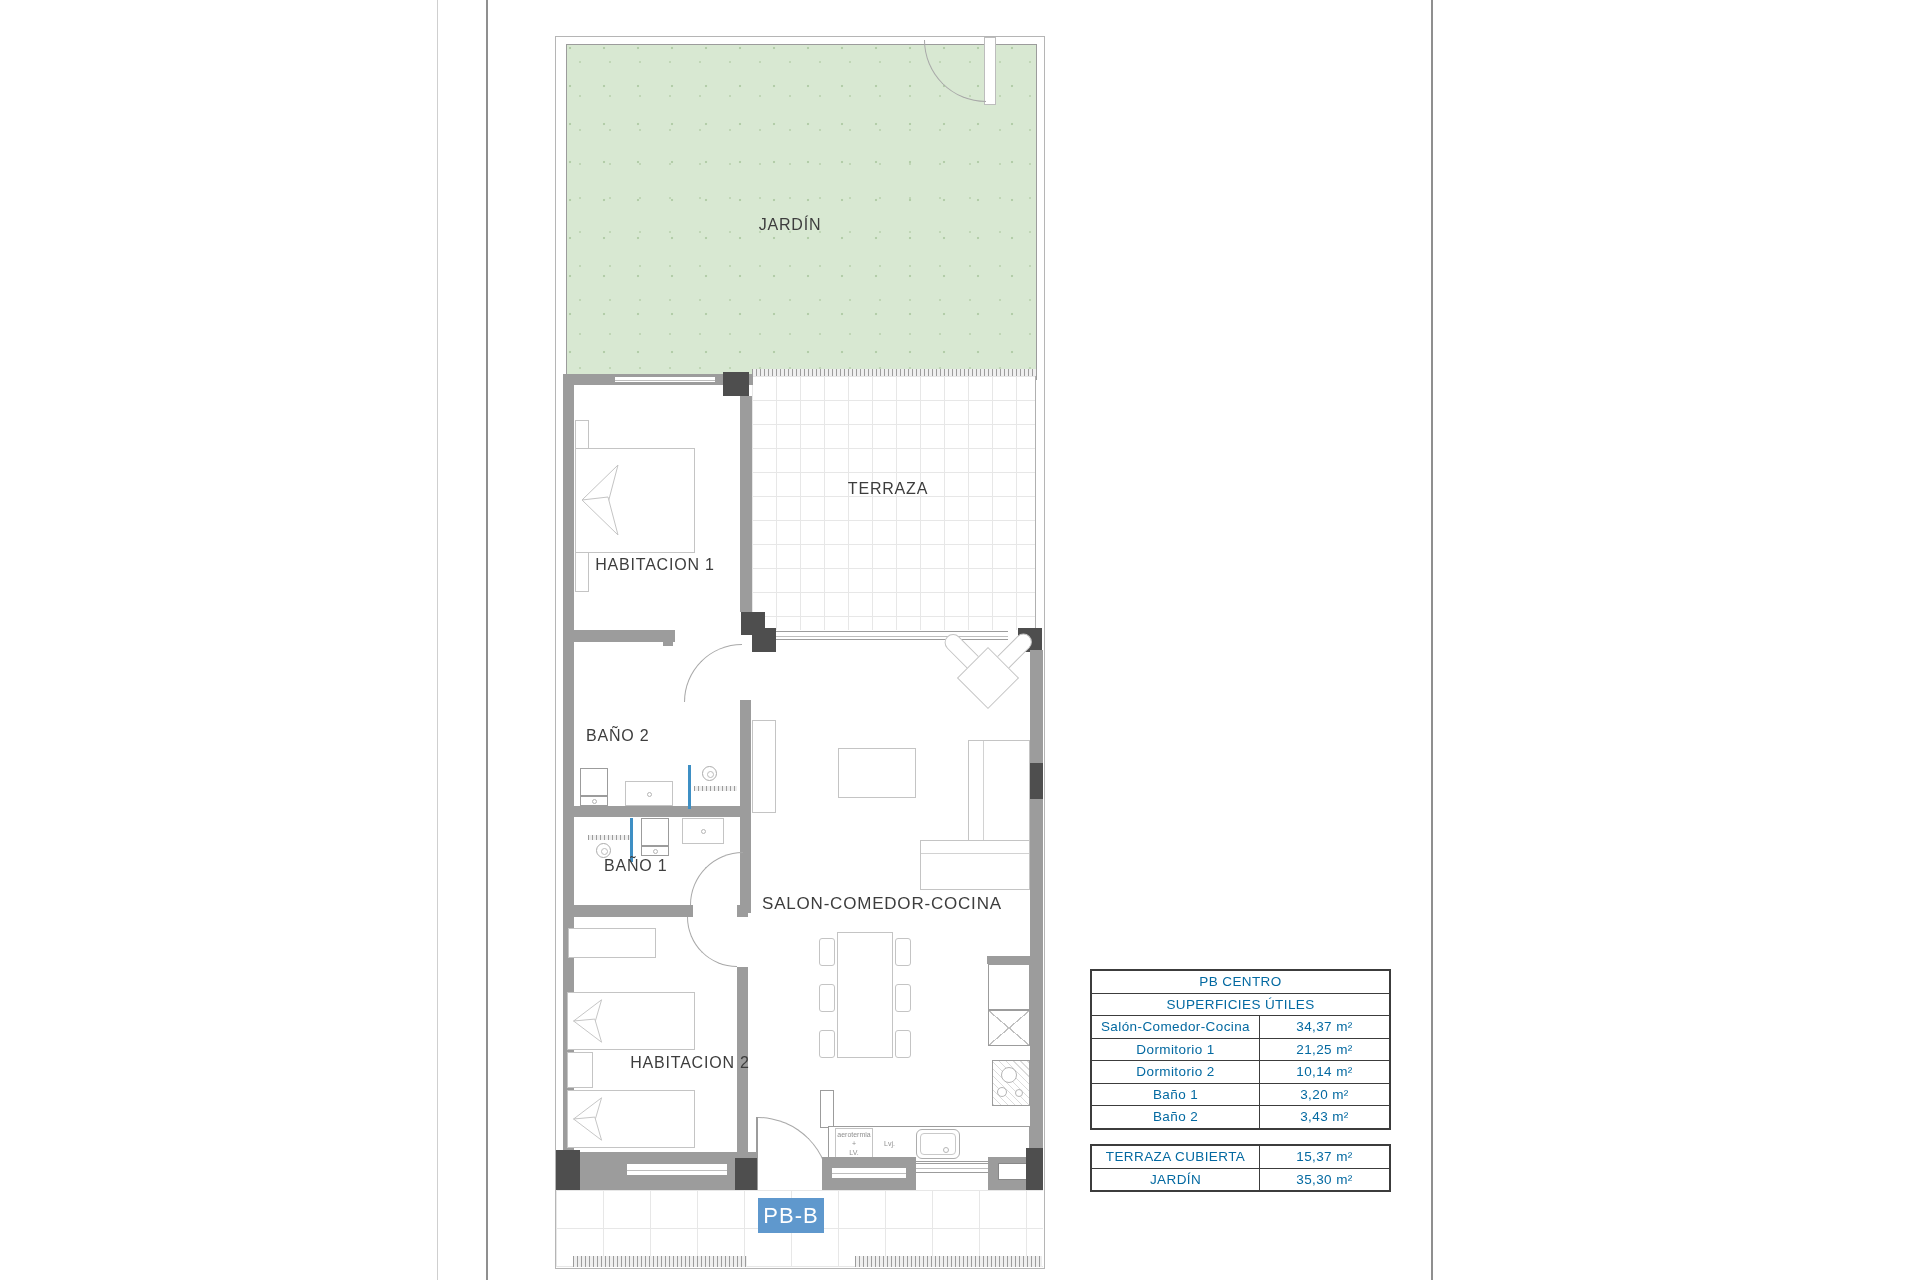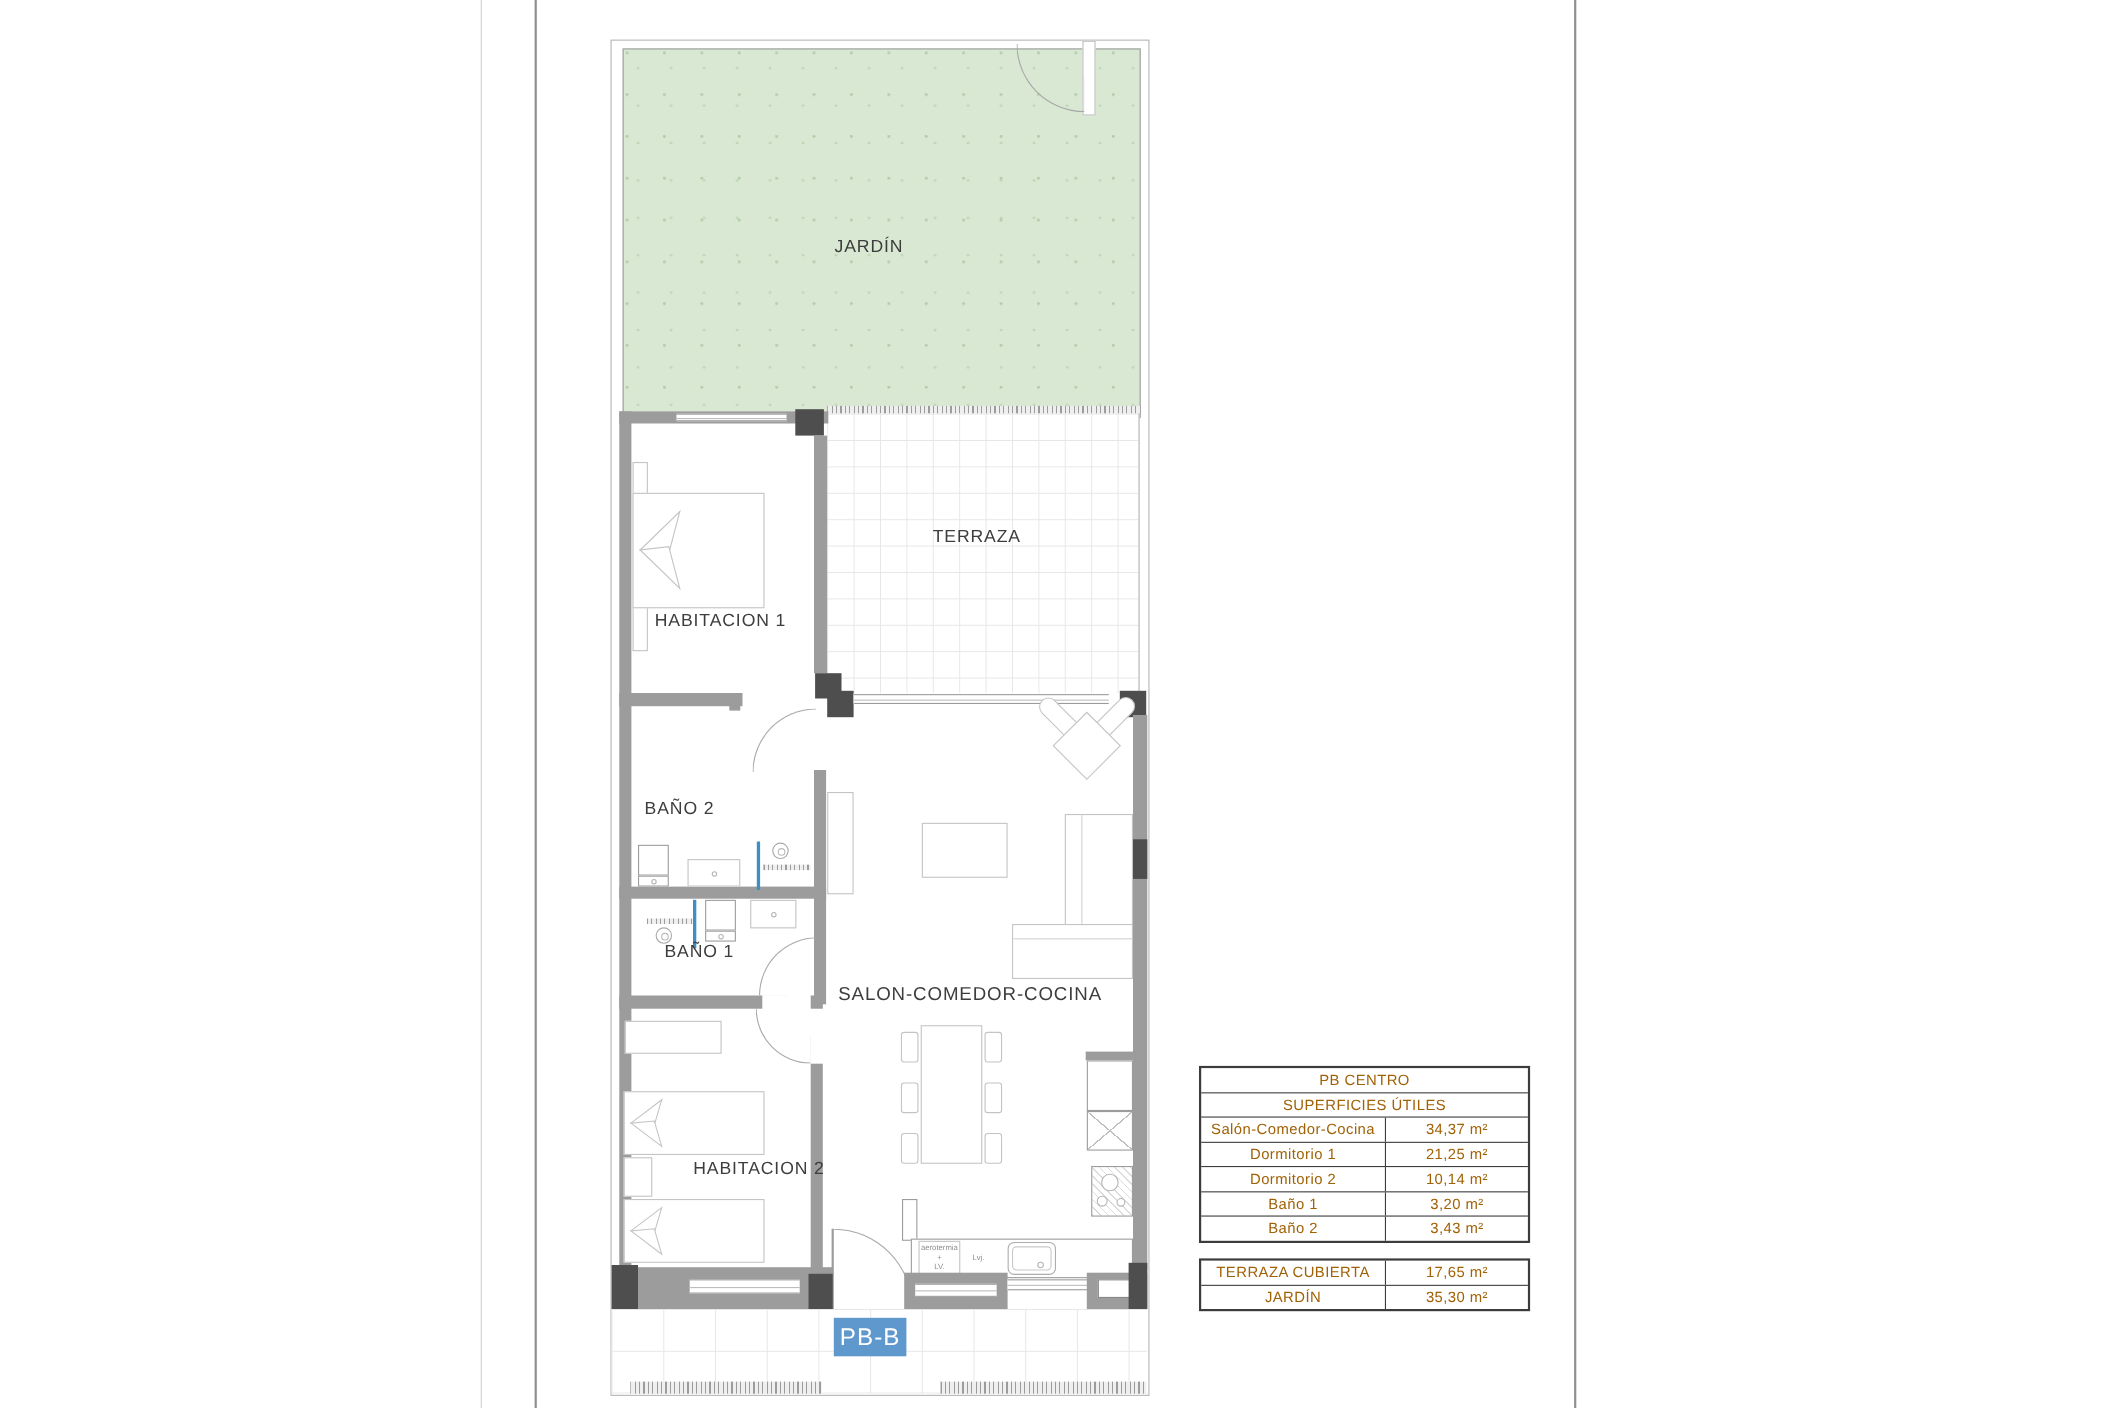--- a/index.html
+++ b/index.html
@@ -44,21 +44,21 @@
     linear-gradient(to top right,   transparent calc(50% - .6px), #c0c0c0 calc(50% - .6px), #c0c0c0 calc(50% + .6px), transparent calc(50% + .6px)),
     linear-gradient(to bottom right,transparent calc(50% - .6px), #c0c0c0 calc(50% - .6px), #c0c0c0 calc(50% + .6px), transparent calc(50% + .6px));}
   .stove{background-image:repeating-linear-gradient(45deg,#dcdcdc 0 1px,transparent 1px 5px);}
   .kbox{font-size:7px;line-height:1.25;color:#8f8f8f;display:flex;align-items:center;justify-content:center;text-align:center;}
   .kbox span{white-space:pre-line;}
   .tinytxt{position:absolute;font-size:7px;color:#8f8f8f;}
   .badge{position:absolute;background:#5f98cd;color:#fff;display:flex;align-items:center;justify-content:center;
          font-size:22px;letter-spacing:1px;}
   .fan{position:absolute;}
   
-  .tbl{position:absolute;border:2px solid #3c3c3c;background:#fff;font-size:13.5px;letter-spacing:.4px;color:#a16207;box-sizing:border-box;}
+  .tbl{position:absolute;border:2px solid #3c3c3c;background:#fff;font-size:13.5px;letter-spacing:.4px;color:#0369a1;box-sizing:border-box;}
   .tbl .trow{display:flex;height:21.5px;align-items:stretch;}
   .tbl .trow + .trow{border-top:1px solid #3c3c3c;}
   .tbl .th{align-items:center;justify-content:center;}
   .tc{display:flex;align-items:center;justify-content:center;box-sizing:border-box;}
   .tc.l{width:168px;border-right:1px solid #3c3c3c;}
   .tc.v{flex:1;text-align:right;}
   .thicktop{border-top-width:3px;}
 </style>
 </head>
 <body>
@@ -237,21 +237,21 @@
       </div>
     <div class="trow">
         <div class="tc l">Baño 2</div>
         <div class="tc v">3,43 m²</div>
       </div>
   </div>
 
   <div class="tbl" style="left:1090px;top:1144px;width:301px;">
     <div class="trow">
         <div class="tc l">TERRAZA CUBIERTA</div>
-        <div class="tc v">17,65 m²</div>
+        <div class="tc v">15,37 m²</div>
       </div>
     <div class="trow">
         <div class="tc l">JARDÍN</div>
         <div class="tc v">35,30 m²</div>
       </div>
   </div>
 
 
 </div>
 

